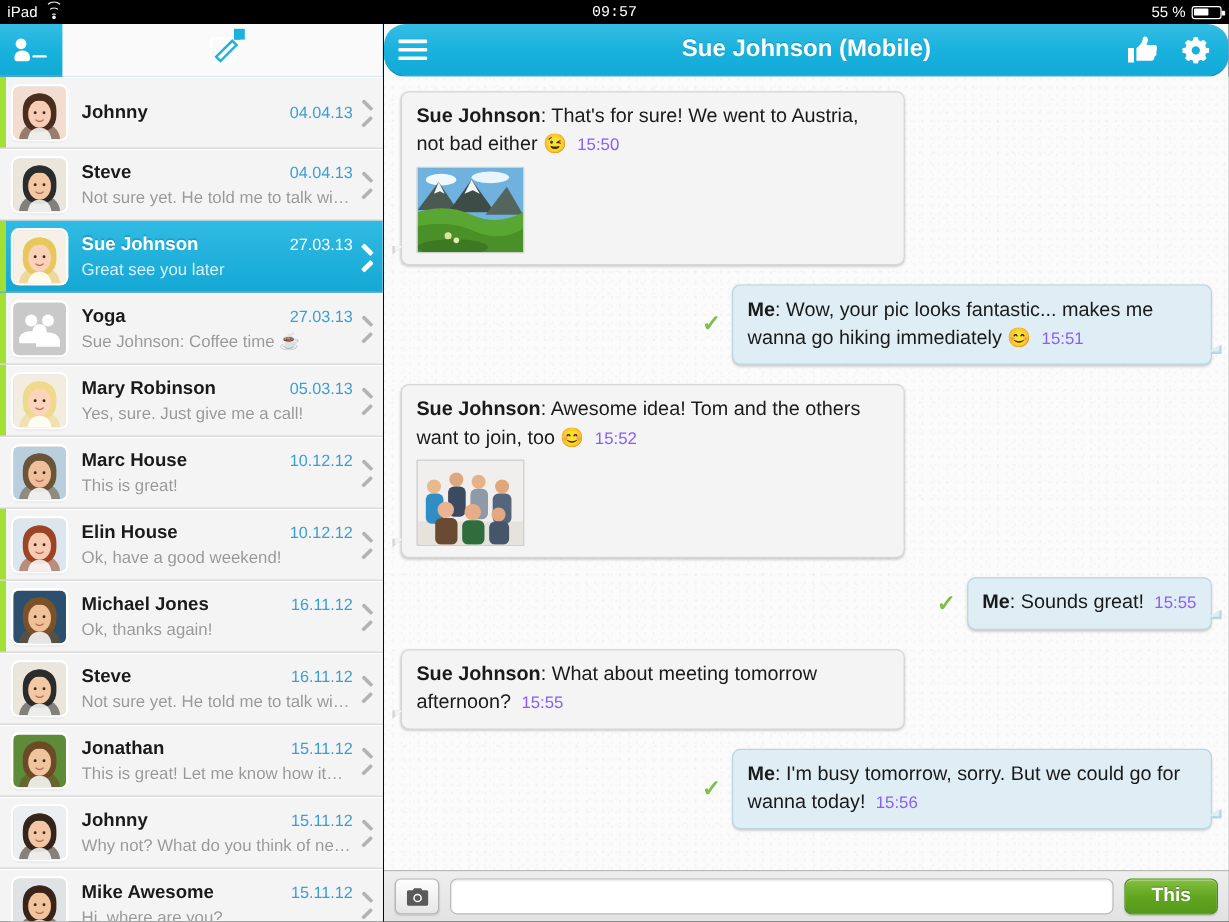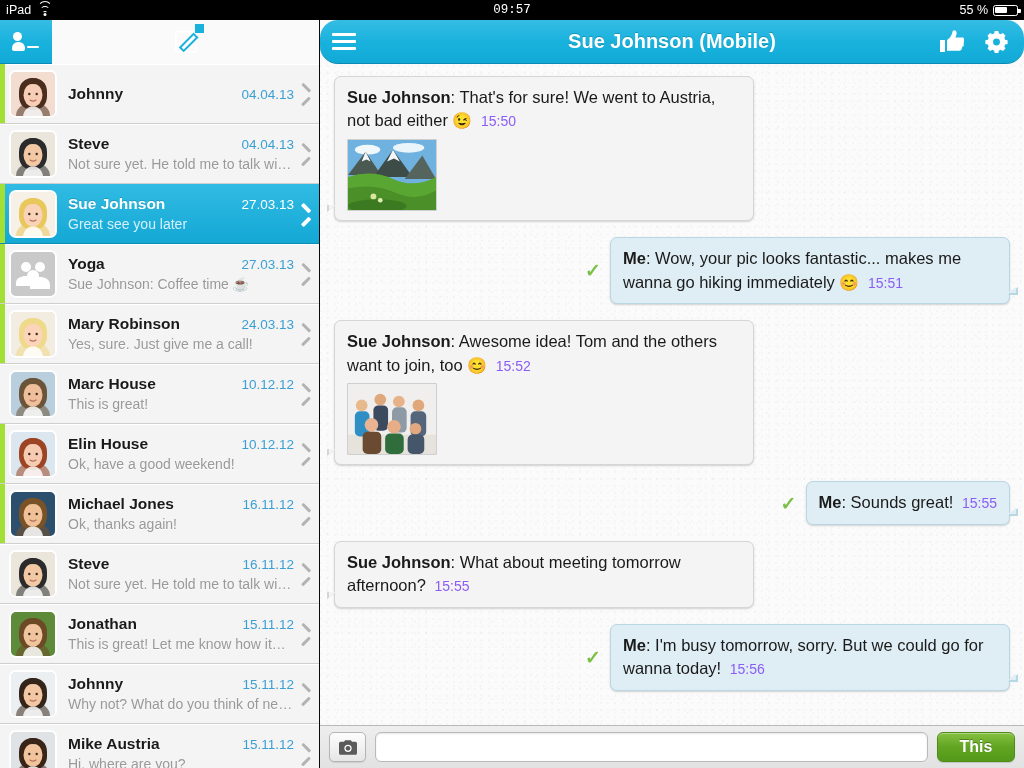--- a/index.html
+++ b/index.html
@@ -372,21 +372,21 @@
                 <path d="M10 16c2-7 7-10 12-10s10 3 12 10c-3-3-7-4-12-4s-9 1-12 4z" fill="#efd98a"></path>
                 <circle cx="18.3" cy="22" r="1.2" fill="#3a2a20"></circle>
                 <circle cx="25.7" cy="22" r="1.2" fill="#3a2a20"></circle>
                 <path d="M19 28q3 2.4 6 0" stroke="#b5705a" stroke-width="1.2" fill="none" stroke-linecap="round"></path>
                 <path d="M12 44c1.5-7 5-9.5 10-9.5s8.5 2.5 10 9.5z" fill="#ffffff" opacity=".85"></path>
               </svg>
             </div>
             <div class="conv-text">
               <div class="conv-row1">
                 <span class="conv-name">Mary Robinson</span>
-                <span class="conv-date">24.03.13</span>
+                <span class="conv-date">05.03.13</span>
               </div>
               <div class="conv-preview">Yes, sure. Just give me a call!</div>
             </div>
             <span class="chev"></span>
           </div>
           <div class="conv">
             <div class="avatar">
               <svg viewBox="0 0 44 44">
                 <rect width="44" height="44" fill="#b9cfdd"></rect>
                 <ellipse cx="22" cy="44" rx="17" ry="14" fill="#6b5437" opacity=".55"></ellipse>
@@ -534,21 +534,21 @@
                 <ellipse cx="22" cy="23" rx="9.5" ry="11.5" fill="#f2c49e"></ellipse>
                 <path d="M10 16c2-7 7-10 12-10s10 3 12 10c-3-3-7-4-12-4s-9 1-12 4z" fill="#3a2418"></path>
                 <circle cx="18.3" cy="22" r="1.2" fill="#3a2a20"></circle>
                 <circle cx="25.7" cy="22" r="1.2" fill="#3a2a20"></circle>
                 <path d="M19 28q3 2.4 6 0" stroke="#b5705a" stroke-width="1.2" fill="none" stroke-linecap="round"></path>
                 <path d="M12 44c1.5-7 5-9.5 10-9.5s8.5 2.5 10 9.5z" fill="#ffffff" opacity=".85"></path>
               </svg>
             </div>
             <div class="conv-text">
               <div class="conv-row1">
-                <span class="conv-name">Mike Austria</span>
+                <span class="conv-name">Mike Awesome</span>
                 <span class="conv-date">15.11.12</span>
               </div>
               <div class="conv-preview">Hi, where are you?</div>
             </div>
             <span class="chev"></span>
           </div>
         </div>
     </div>
 
     <div class="right">

